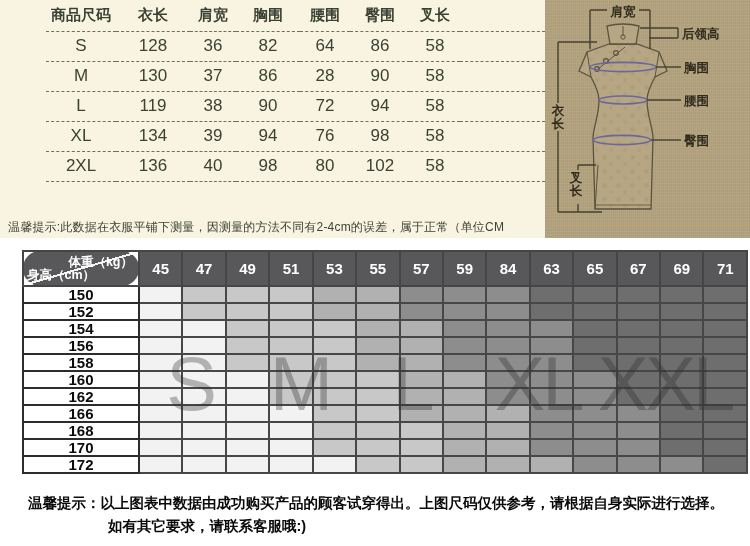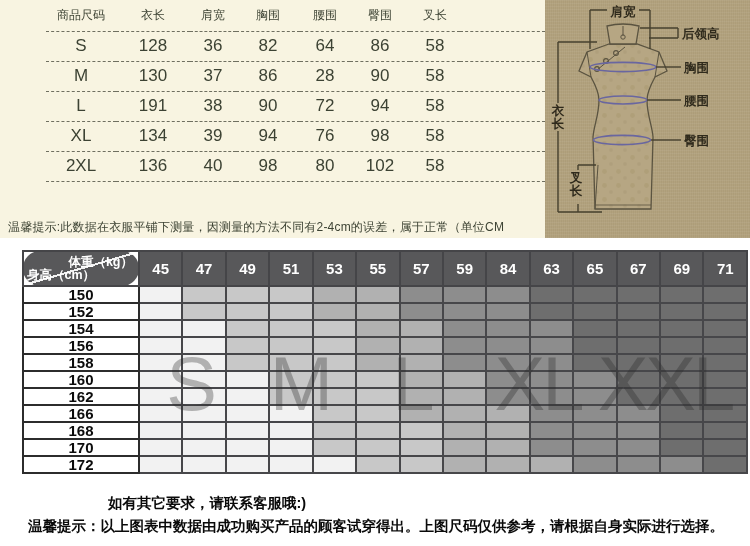--- a/index.html
+++ b/index.html
@@ -4,21 +4,21 @@
 <style>
   * { box-sizing: border-box; }
   html,body { margin:0; padding:0; }
   body { font-family:"Liberation Sans","DejaVu Sans",sans-serif; background:#fff; }
   .page { position:relative; width:750px; height:546px; background:#ffffff; overflow:hidden; }
 
   
   .top-section { position:absolute; left:0; top:0; width:750px; height:238px; background:#f8f4e1; }
 
   .size-table { position:absolute; left:46px; top:0; width:499px; border-collapse:collapse; table-layout:fixed; color:#3c4233; }
-  .size-table th { height:31px; font-size:12px; font-weight:normal; text-align:center; vertical-align:middle;
+  .size-table th { height:31px; font-size:15px; font-weight:bold; text-align:center; vertical-align:middle;
                    border-bottom:1px dashed #6f6f60; padding:0; }
   .size-table td { height:30px; font-size:17px; text-align:center; vertical-align:middle;
                    border-bottom:1px dashed #6f6f60; padding:0; }
   .size-note { position:absolute; left:8px; top:219px; width:535px; font-size:12px; color:#3c4233; letter-spacing:0.2px; white-space:nowrap; }
 
   .diagram-panel { position:absolute; left:545px; top:0; width:205px; height:238px; background-color:#b2a27e;
                    background-image:repeating-linear-gradient(0deg, rgba(255,255,255,0.05) 0 1px, rgba(0,0,0,0) 1px 3px),
                                     repeating-linear-gradient(90deg, rgba(88,72,44,0.06) 0 1px, rgba(0,0,0,0) 1px 2px); }
   .diagram-panel svg { display:block; }
 
@@ -92,21 +92,21 @@
             <td>130</td>
             <td>37</td>
             <td>86</td>
             <td>28</td>
             <td>90</td>
             <td>58</td>
             <td></td>
           </tr>
           <tr>
             <td>L</td>
-            <td>191</td>
+            <td>119</td>
             <td>38</td>
             <td>90</td>
             <td>72</td>
             <td>94</td>
             <td>58</td>
             <td></td>
           </tr>
           <tr>
             <td>XL</td>
             <td>134</td>
@@ -403,17 +403,17 @@
     <div class="letters">
         <div class="letter" style="left: 168px;">S</div>
         <div class="letter" style="left: 278px;">M</div>
         <div class="letter" style="left: 390px;">L</div>
         <div class="letter" style="left: 516px;">XL</div>
         <div class="letter" style="left: 643px;">XXL</div>
       </div>
   </div>
 
   <div class="footer-notes">
+    <div class="fn-line">温馨提示：以上图表中数据由成功购买产品的顾客试穿得出。上图尺码仅供参考，请根据自身实际进行选择。</div>
     <div class="fn-line indent">如有其它要求，请联系客服哦:)</div>
-    <div class="fn-line">温馨提示：以上图表中数据由成功购买产品的顾客试穿得出。上图尺码仅供参考，请根据自身实际进行选择。</div>
   </div>
 
 </div>
 
 </body></html>

